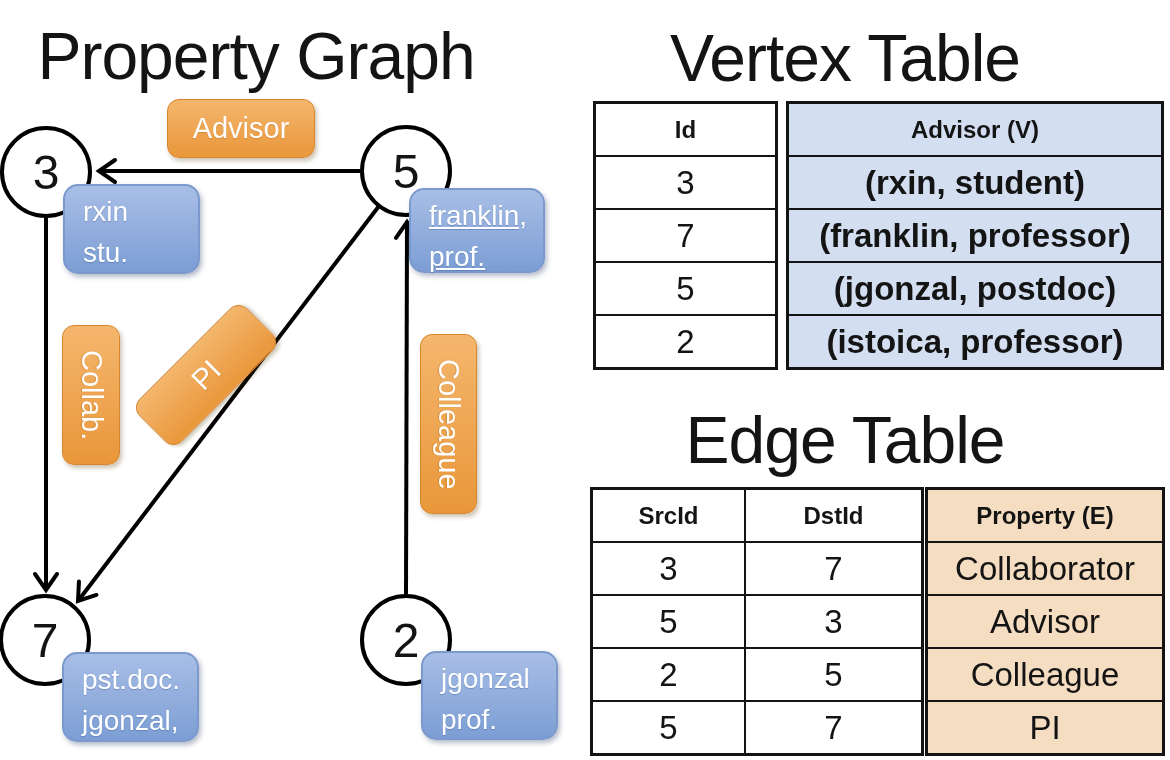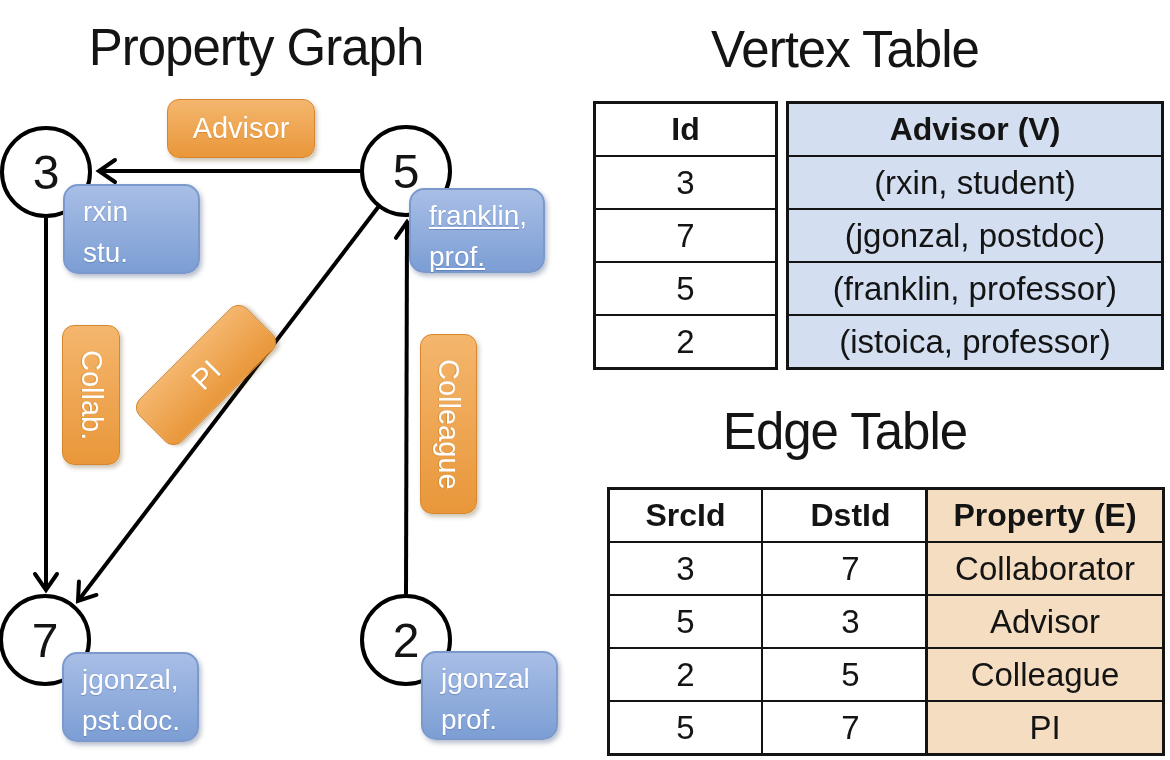--- a/index.html
+++ b/index.html
@@ -1,21 +1,21 @@
 <!DOCTYPE html>
 <html><head>
 <meta charset="utf-8">
 <style>
   html,body{margin:0;padding:0;background:#ffffff;}
   .canvas{
     position:relative;width:1170px;height:760px;background:#ffffff;overflow:hidden;
     font-family:"Liberation Sans", sans-serif;color:#111;
   }
   .title{
-    position:absolute;text-align:center;font-size:51px;letter-spacing:-1px;
+    position:absolute;text-align:center;font-size:66px;letter-spacing:-1px;
     color:#141414;white-space:nowrap;
   }
   
   .node{
     position:absolute;width:92px;height:92px;border:4px solid #000;border-radius:50%;
     background:#fff;box-sizing:border-box;display:flex;align-items:center;justify-content:center;
     font-size:48px;color:#141414;
   }
   
   .elabel{
@@ -37,22 +37,22 @@
   .vprop div{white-space:nowrap;}
   
   .tbl{
     position:absolute;border-collapse:collapse;table-layout:fixed;background:#fff;
     border:3px solid #141414;
   }
   .tbl td{
     border:2px solid #141414;text-align:center;vertical-align:middle;
     height:51px;font-size:33px;color:#141414;padding:0;overflow:hidden;white-space:nowrap;
   }
-  .tbl tr.hdr td{font-weight:bold;font-size:32px;}
-  .tbl.vfill td{background:#d3dff1;}
+  .tbl tr.hdr td{font-weight:bold;font-size:24px;}
+  .tbl.vfill td{background:#d3dff1;font-weight:bold;}
   .tbl.efill td{background:#f5ddc1;}
   svg.edges{position:absolute;left:0;top:0;}
 </style>
 </head>
 <body>
 
 <div class="canvas">
 
   <div class="title" style="left:0px;top:18px;width:512px;">Property Graph</div>
   <div class="title" style="left:560px;top:20px;width:570px;">Vertex Table</div>
@@ -82,22 +82,22 @@
 
   <div class="vprop" style="left:63px;top:184px;width:137px;height:90px;">
     <div>rxin</div>
     <div>stu.</div>
   </div>
   <div class="vprop" style="left:409px;top:188px;width:136px;height:85px;text-decoration:underline;">
     <div>franklin,</div>
     <div>prof.</div>
   </div>
   <div class="vprop" style="left:62px;top:652px;width:137px;height:90px;">
+    <div>pst.doc.</div>
     <div>jgonzal,</div>
-    <div>pst.doc.</div>
   </div>
   <div class="vprop" style="left:421px;top:651px;width:137px;height:89px;">
     <div>jgonzal</div>
     <div>prof.</div>
   </div>
 
   <table class="tbl" style="left:593px;top:101px;width:185px;">
     <tbody>
         <tr class="hdr">
           <td>Id</td>
@@ -119,32 +119,32 @@
 
   <table class="tbl vfill" style="left:786px;top:101px;width:378px;">
     <tbody>
         <tr class="hdr">
           <td>Advisor (V)</td>
         </tr>
     <tr>
           <td>(rxin, student)</td>
         </tr>
     <tr>
-          <td>(jgonzal, postdoc)</td>
+          <td>(franklin, professor)</td>
         </tr>
     <tr>
-          <td>(franklin, professor)</td>
+          <td>(jgonzal, postdoc)</td>
         </tr>
     <tr>
           <td>(istoica, professor)</td>
         </tr>
   </tbody>
     </table>
 
-  <table class="tbl" style="left:590px;top:487px;width:326px;margin-left:17px;">
+  <table class="tbl" style="left:590px;top:487px;width:326px;">
     <tbody>
         <tr class="hdr">
       <td style="width:151px;">SrcId</td>
       <td style="width:175px;">DstId</td>
     </tr>
     <tr>
       <td>3</td>
       <td>7</td>
     </tr>
     <tr>

